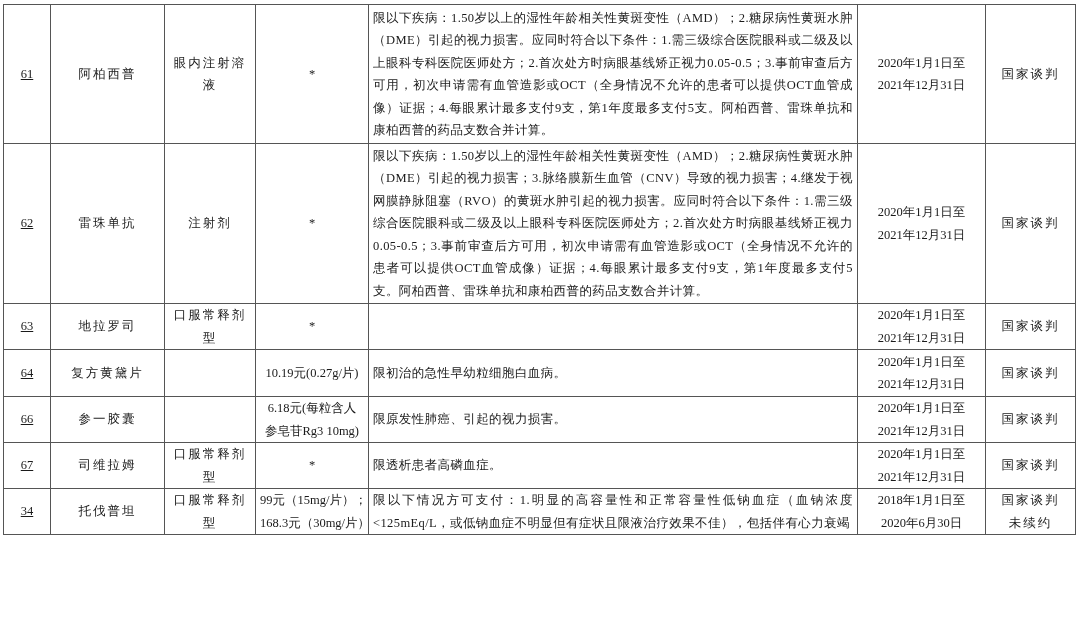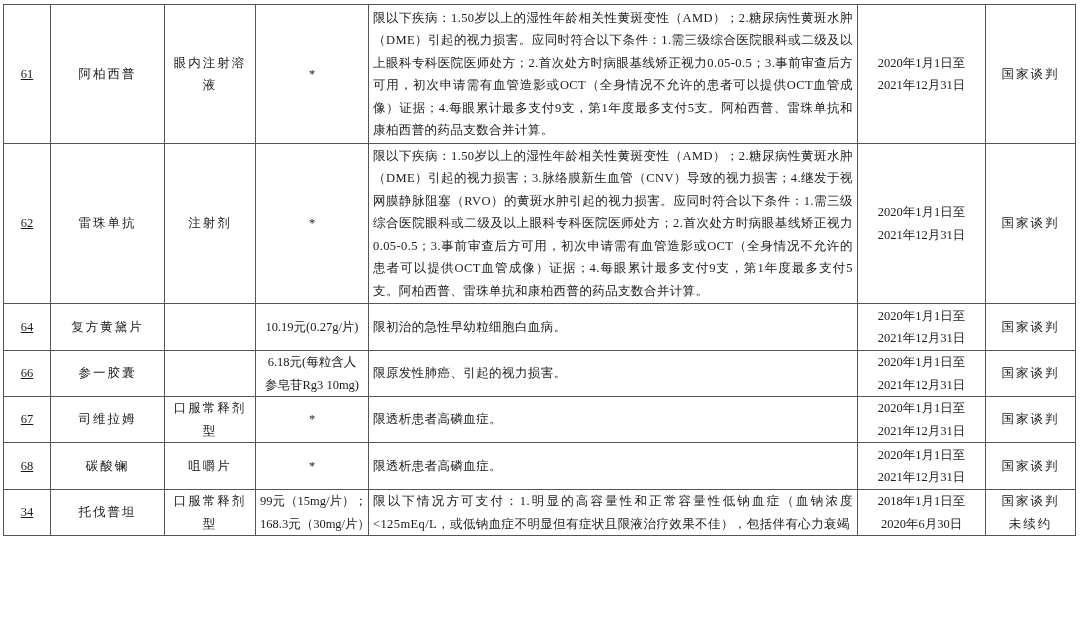--- a/index.html
+++ b/index.html
@@ -66,20 +66,36 @@
         </td>
     <td class="c-remark justify"><span>限以下疾病：1.50岁以上的湿性年龄相关性黄斑变性（AMD）；2.糖尿病性黄斑水肿（DME）引起的视力损害；3.脉络膜新生血管（CNV）导致的视力损害；4.继发于视网膜静脉阻塞（RVO）的黄斑水肿引起的视力损害。应同时符合以下条件：1.需三级综合医院眼科或二级及以上眼科专科医院医师处方；2.首次处方时病眼基线矫正视力0.05-0.5；3.事前审查后方可用，初次申请需有血管造影或OCT（全身情况不允许的患者可以提供OCT血管成像）证据；4.每眼累计最多支付9支，第1年度最多支付5支。阿柏西普、雷珠单抗和康柏西普的药品支数合并计算。</span></td>
     <td class="c-date">
           <span class="line">2020年1月1日至</span>
           <span class="line">2021年12月31日</span>
         </td>
     <td class="c-type">
           <span class="line">国家谈判</span>
         </td>
   </tr>
+      <tr style="height: 46px;">
+    <td class="c-no"><span>63</span></td>
+    <td class="c-name"><span>地拉罗司</span></td>
+    <td class="c-form"><span>口服常释剂型</span></td>
+    <td class="c-price">
+          <span class="line">*</span>
+        </td>
+    <td class="c-remark justify"><span></span></td>
+    <td class="c-date">
+          <span class="line">2020年1月1日至</span>
+          <span class="line">2021年12月31日</span>
+        </td>
+    <td class="c-type">
+          <span class="line">国家谈判</span>
+        </td>
+  </tr>
       <tr style="height: 47px;">
     <td class="c-no"><span>64</span></td>
     <td class="c-name"><span>复方黄黛片</span></td>
     <td class="c-form"><span></span></td>
     <td class="c-price">
           <span class="line">10.19元(0.27g/片)</span>
         </td>
     <td class="c-remark justify"><span>限初治的急性早幼粒细胞白血病。</span></td>
     <td class="c-date">
           <span class="line">2020年1月1日至</span>
@@ -115,36 +131,20 @@
         </td>
     <td class="c-remark justify"><span>限透析患者高磷血症。</span></td>
     <td class="c-date">
           <span class="line">2020年1月1日至</span>
           <span class="line">2021年12月31日</span>
         </td>
     <td class="c-type">
           <span class="line">国家谈判</span>
         </td>
   </tr>
-      <tr style="height: 47px;">
-    <td class="c-no"><span>68</span></td>
-    <td class="c-name"><span>碳酸镧</span></td>
-    <td class="c-form"><span>咀嚼片</span></td>
-    <td class="c-price">
-          <span class="line">*</span>
-        </td>
-    <td class="c-remark justify"><span>限透析患者高磷血症。</span></td>
-    <td class="c-date">
-          <span class="line">2020年1月1日至</span>
-          <span class="line">2021年12月31日</span>
-        </td>
-    <td class="c-type">
-          <span class="line">国家谈判</span>
-        </td>
-  </tr>
       <tr style="height: 45px;">
     <td class="c-no"><span>34</span></td>
     <td class="c-name"><span>托伐普坦</span></td>
     <td class="c-form"><span>口服常释剂型</span></td>
     <td class="c-price">
           <span class="line">99元（15mg/片）；</span>
           <span class="line">168.3元（30mg/片）</span>
         </td>
     <td class="c-remark justify"><span>限以下情况方可支付：1.明显的高容量性和正常容量性低钠血症（血钠浓度&lt;125mEq/L，或低钠血症不明显但有症状且限液治疗效果不佳），包括伴有心力衰竭</span></td>
     <td class="c-date">

